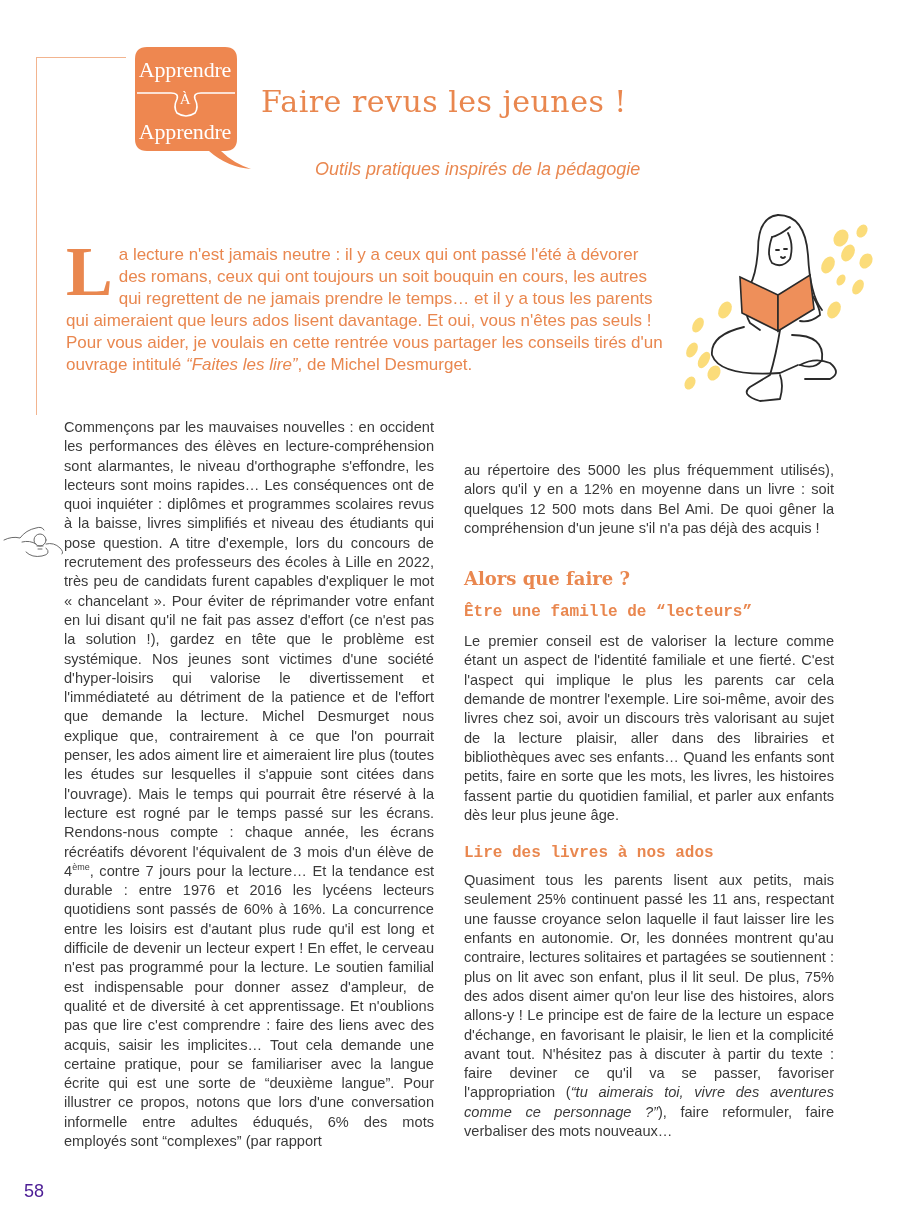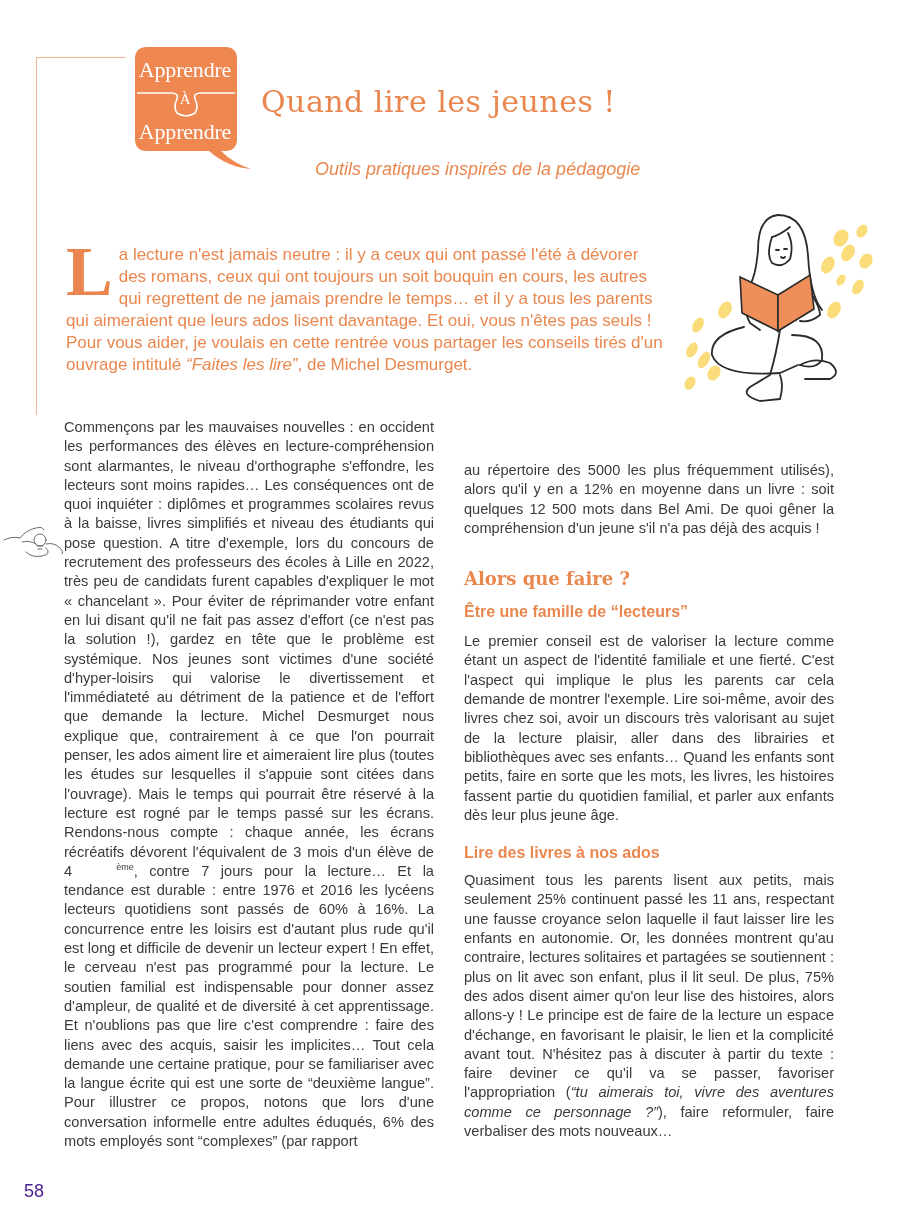--- a/index.html
+++ b/index.html
@@ -28,25 +28,25 @@
   .dropcap { float: left; font-family: "Liberation Serif", serif; font-size: 70px; line-height: 52px;
     color: #e9874f; margin: 2px 6px 0 0; height: 48px; font-weight: bold; }
   .intro em { font-style: italic; }
 
   .illustration { position: absolute; left: 680px; top: 205px; width: 200px; height: 200px; }
 
   .col { position: absolute; font-size: 14.6px; line-height: 19.3px; color: #3a3a3a; text-align: justify; }
   .col-left { left: 64px; top: 418px; width: 370px; }
   .col-right { left: 464px; top: 413px; width: 370px; margin-top: 48px; }
   .col p { margin: 0; }
-  .col sup { font-size: 9px; vertical-align: super; line-height: 0; margin-left: 44px; }
+  .col sup { font-size: 9px; vertical-align: super; line-height: 0; }
   .col em { font-style: italic; }
 
   .h2 { font-family: "DejaVu Serif", serif; font-size: 18px; color: #e9874f; margin: 28px 0 10px 0; line-height: 26px; }
-  .h3 { font-family: Liberation Sans, sans-serif; font-size: 16px; color: #e9874f; margin: 0 0 10px 0; line-height: 20px; }
+  .h3 { font-family: Liberation Mono, monospace; font-size: 16px; color: #e9874f; margin: 0 0 10px 0; line-height: 20px; }
   .h3b { margin-top: 18px; margin-bottom: 8px; }
 
   .hands-icon { position: absolute; left: 2px; top: 518px; width: 62px; height: 42px; }
 
   .page-number { position: absolute; left: 24px; top: 1181px; font-size: 18px; color: #4c1d95; }
 </style>
 </head>
 <body>
 
 <div class="frame-top"></div>
@@ -55,21 +55,21 @@
 <div class="logo">
   <svg viewBox="0 0 118 124">
     <path d="M14 0 H92 Q104 0 104 12 V92 Q104 104 92 104 H88 Q100 116 118 122 Q94 120 76 104 H14 Q2 104 2 92 V12 Q2 0 14 0 Z" fill="#ee8750"></path>
     <path d="M4 46 H38 Q46 46 44 52 Q40 60 44 66 Q53 72 62 66 Q66 60 62 52 Q60 46 68 46 H102" fill="none" stroke="#ffffff" stroke-width="1.6"></path>
   </svg>
   <div class="logo-text logo-t1">Apprendre</div>
   <div class="logo-text logo-t2">À</div>
   <div class="logo-text logo-t3">Apprendre</div>
 </div>
 
-<h1 class="title">Quand lire les jeunes !</h1>
+<h1 class="title">Faire revus les jeunes !</h1>
 
 <div class="subtitle">
   <div>Outils pratiques inspirés de la pédagogie</div>
 </div>
 
 <div class="intro">
   <span class="dropcap">L</span>
   <span>a lecture n'est jamais neutre : il y a ceux qui ont passé l'été à dévorer des romans, ceux qui ont toujours un soit bouquin en cours, les autres qui regrettent de ne jamais prendre le temps… et il y a tous les parents qui aimeraient que leurs ados lisent davantage. Et oui, vous n'êtes pas seuls !</span><br>
   <span>Pour vous aider, je voulais en cette rentrée vous partager les conseils tirés d'un ouvrage intitulé </span><em>“Faites les lire”</em><span>, de Michel Desmurget.</span>
 </div>

